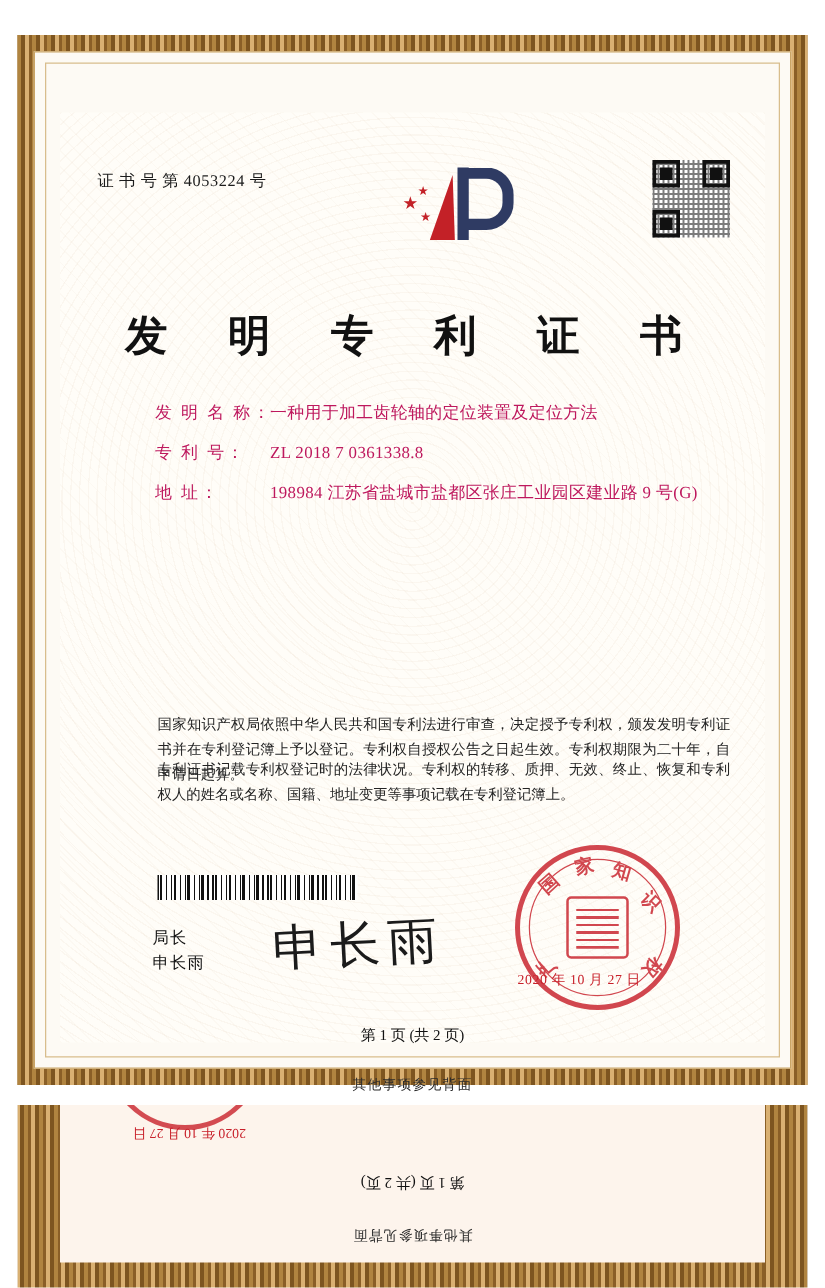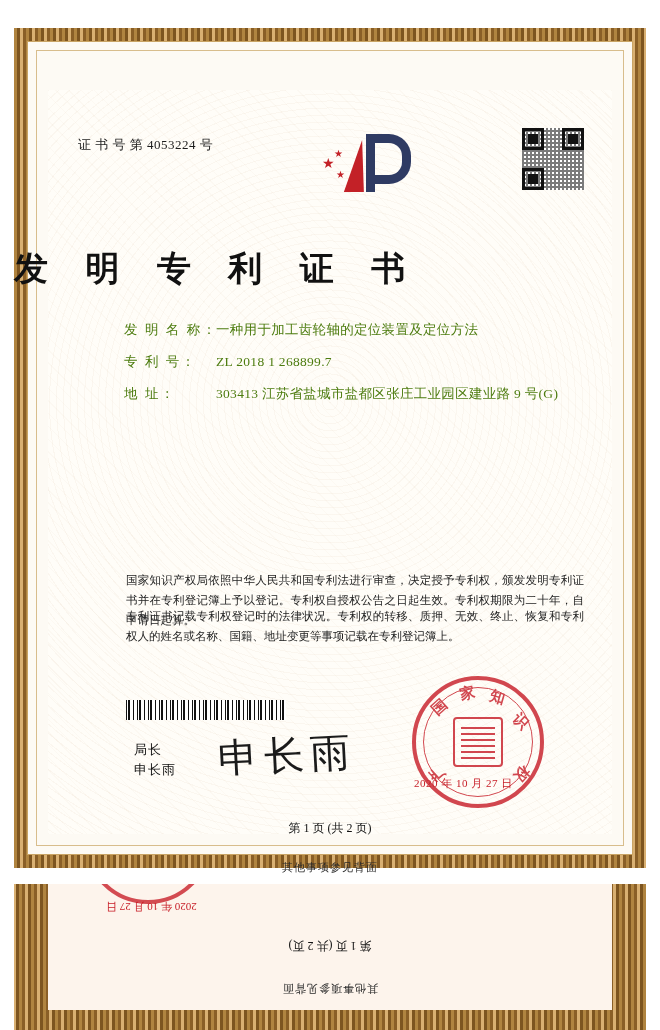--- a/index.html
+++ b/index.html
@@ -41,37 +41,37 @@
   
   .qr{position:absolute;right:62px;top:100px;width:62px;height:62px;background:#fff;}
   .qr .m{position:absolute;width:16px;height:16px;border:3px solid #111;}
   .qr .m i{position:absolute;inset:3px;background:#111;}
   .qr .noise{position:absolute;inset:0;
     background-image:
       repeating-linear-gradient(90deg,#111 0 2px,transparent 2px 4px),
       repeating-linear-gradient(0deg,#111 0 2px,transparent 2px 4px);
     background-size:4px 4px;opacity:.55;}
 
-  .title{position:absolute;left:0;right:0;top:218px;text-align:left;font-size:34px;letter-spacing:14px;color:#111;font-weight:bold;font-family:Liberation Sans, sans-serif;}
+  .title{position:absolute;left:0;right:0;top:218px;text-align:center;font-size:34px;letter-spacing:14px;color:#111;font-weight:bold;font-family:Liberation Mono, monospace;}
 
-  .fields{position:absolute;left:110px;top:286px;right:60px;font-size:13.5px;color:#4d7c0f;line-height:32px;}
+  .fields{position:absolute;left:110px;top:286px;right:60px;font-size:13.5px;color:#be185d;line-height:32px;}
   .frow{white-space:nowrap;}
   .flabel{display:inline-block;width:92px;letter-spacing:2px;}
   .fval{letter-spacing:.3px;}
   .grant-row{position:relative;}
   .grant-row .second{position:absolute;left:262px;top:0;}
 
   .para{position:absolute;left:112px;right:62px;font-size:11.5px;line-height:20px;color:#232323;text-align:justify;}
   .p1{top:518px;margin-top:24px;}
   .p2{top:578px;}
 
   .barcode{position:absolute;left:112px;top:672px;width:160px;height:20px;
     background-image:repeating-linear-gradient(90deg,#111 0 1px,#fff 1px 2px,#111 2px 4px,#fff 4px 7px,#111 7px 8px,#fff 8px 11px);}
 
-  .signer{position:absolute;left:120px;top:712px;font-size:13px;line-height:20px;color:#111;letter-spacing:1px;}
+  .signer{position:absolute;left:108px;top:712px;font-size:13px;line-height:20px;color:#111;letter-spacing:1px;}
   .handwriting{position:absolute;left:204px;top:700px;font-size:40px;color:#1b1b1b;font-family:"Liberation Serif",serif;transform:rotate(-3deg);letter-spacing:6px;}
 
   
   .seal{position:absolute;left:398px;top:648px;width:124px;height:124px;border:4px solid #c8202a;border-radius:50%;opacity:.82;}
   .seal .ring{position:absolute;inset:7px;border:1px solid #c8202a;border-radius:50%;}
   .seal .ctr{position:absolute;left:50%;top:50%;transform:translate(-50%,-50%);width:46px;height:46px;border:2px solid #c8202a;border-radius:4px;}
   .seal .ctr:after{content:"";position:absolute;left:6px;top:8px;right:6px;bottom:6px;
      background:repeating-linear-gradient(0deg,#c8202a 0 2px,transparent 2px 6px);}
   .sealtext{position:absolute;left:0;top:0;width:124px;height:124px;}
   .sealtext span{position:absolute;color:#c8202a;font-size:15px;font-weight:bold;}
@@ -137,24 +137,24 @@
         </div>
     </div>
 
     <div class="title">发 明 专 利 证 书</div>
 
     <div class="fields">
       <div class="frow">
         <span class="flabel">发 明 名 称：</span><span class="fval">一种用于加工齿轮轴的定位装置及定位方法</span>
       </div>
       <div class="frow">
-        <span class="flabel">专 利 号：</span><span class="fval">ZL 2018 1 268899.7</span>
+        <span class="flabel">专 利 号：</span><span class="fval">ZL 2018 7 0361338.8</span>
       </div>
       <div class="frow">
-        <span class="flabel">地 址：</span><span class="fval">303413 江苏省盐城市盐都区张庄工业园区建业路 9 号(G)</span>
+        <span class="flabel">地 址：</span><span class="fval">198984 江苏省盐城市盐都区张庄工业园区建业路 9 号(G)</span>
       </div>
     </div>
 
     <div class="para p1">国家知识产权局依照中华人民共和国专利法进行审查，决定授予专利权，颁发发明专利证书并在专利登记簿上予以登记。专利权自授权公告之日起生效。专利权期限为二十年，自申请日起算。</div>
     <div class="para p2">专利证书记载专利权登记时的法律状况。专利权的转移、质押、无效、终止、恢复和专利权人的姓名或名称、国籍、地址变更等事项记载在专利登记簿上。</div>
 
     <div class="barcode"></div>
 
     <div class="signer">
       <div>局长</div>

